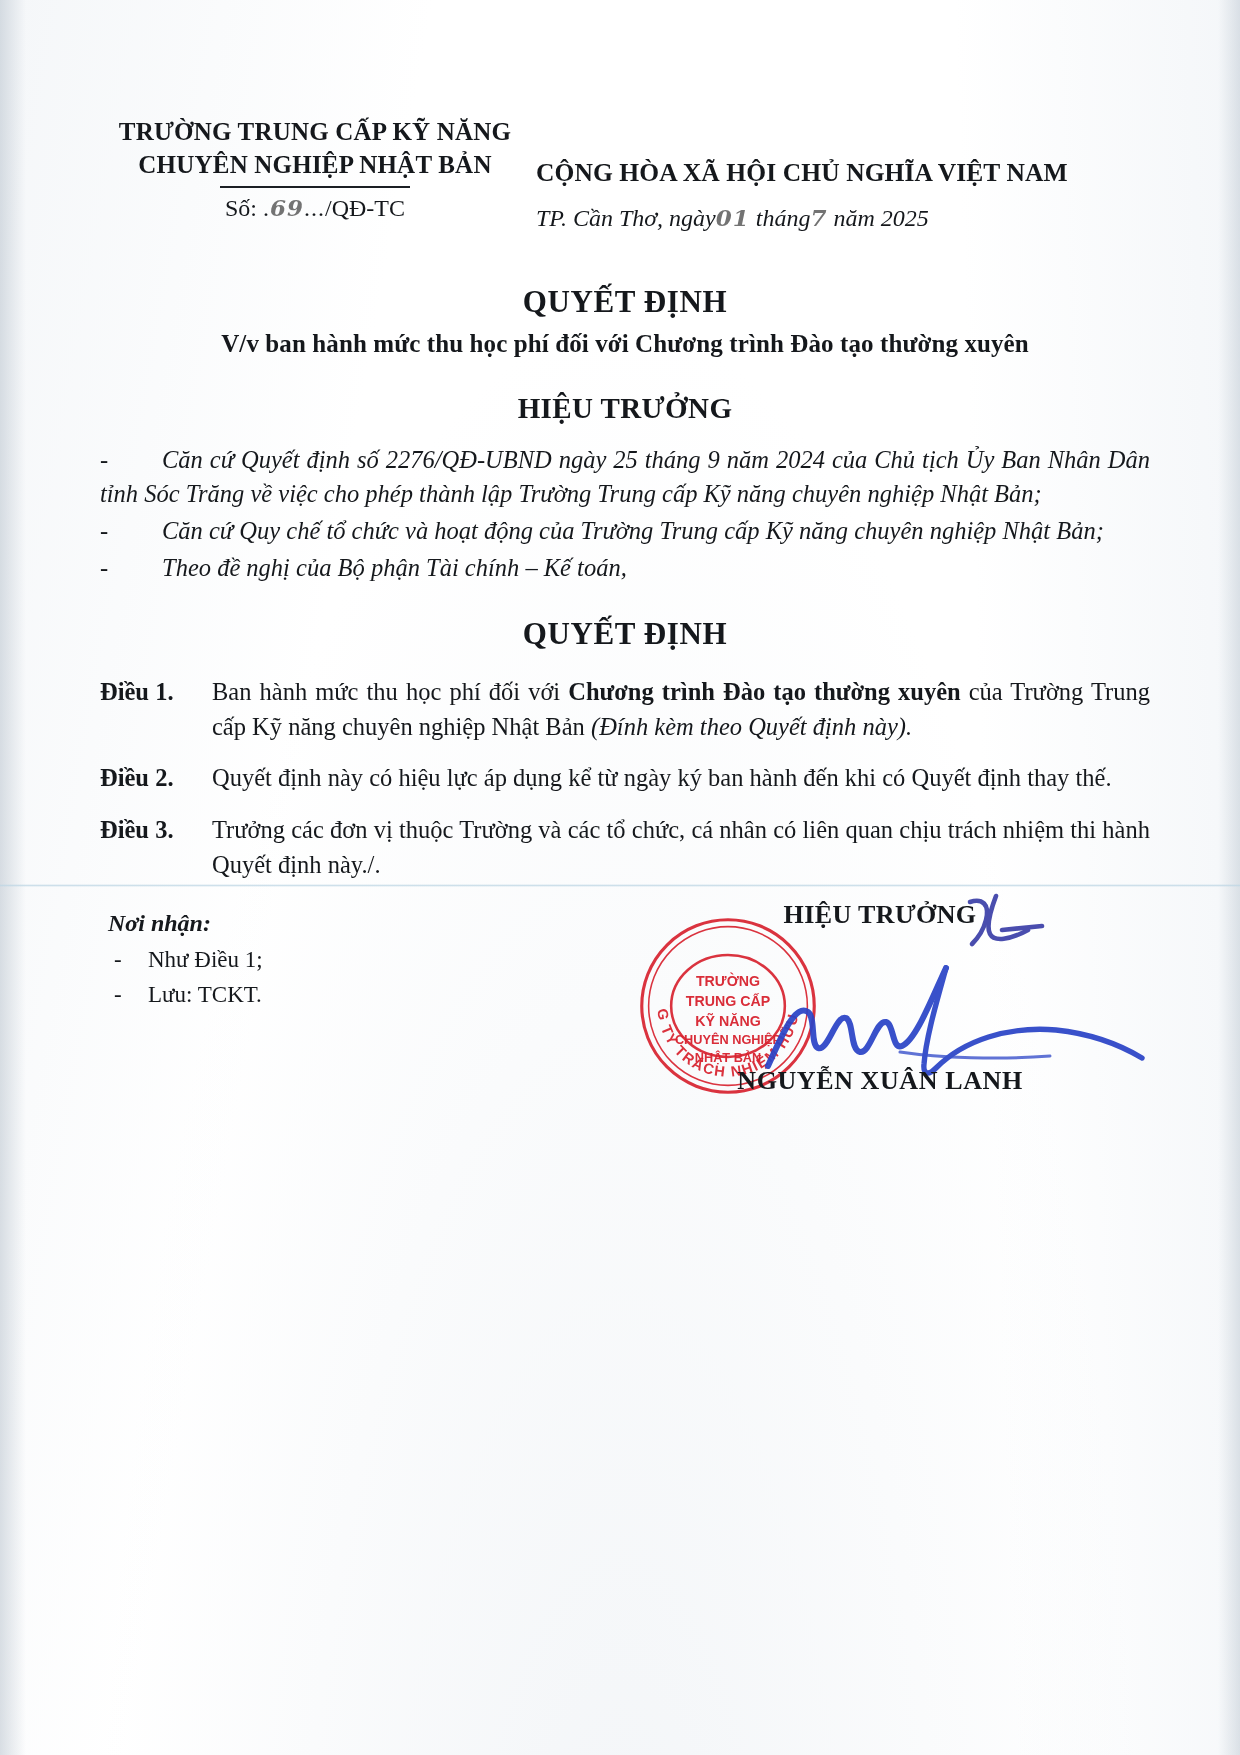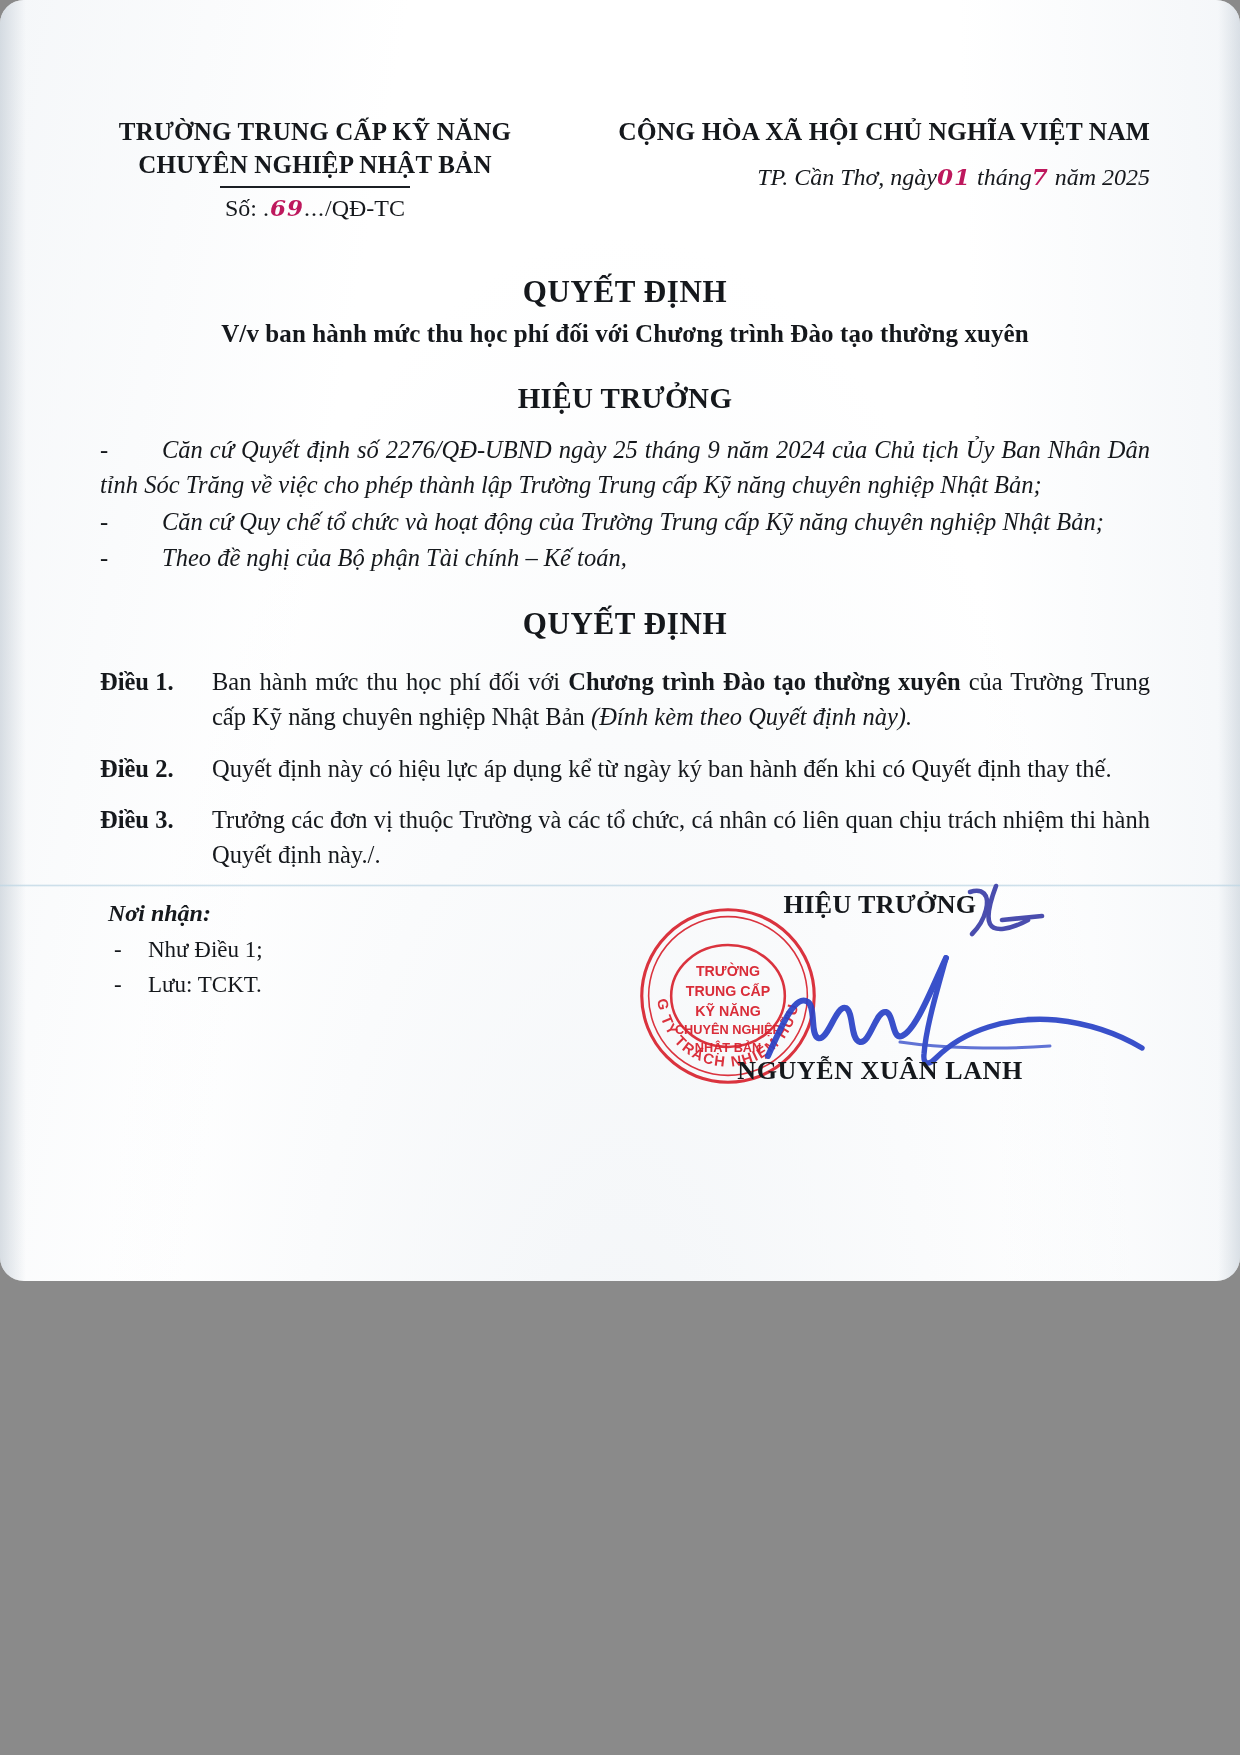--- a/index.html
+++ b/index.html
@@ -4,27 +4,26 @@
 <title>Quyết định</title>
 <style>
   html, body {
     margin: 0;
     padding: 0;
     background: #8a8a8a;
   }
   .page {
     position: relative;
     width: 1240px;
-    height: 1281px;
+    height: 1755px;
     margin: 0 auto;
     background: #ffffff;
     overflow: hidden;
     font-family: "Liberation Serif", "DejaVu Serif", serif;
     color: #15181c;
-    border-radius: 24px;
   }
   
   .scan-tint {
     position: absolute;
     inset: 0;
     background:
       linear-gradient(100deg, rgba(236,240,244,0.55) 0%, rgba(255,255,255,0) 28%),
       linear-gradient(268deg, rgba(233,238,243,0.5) 0%, rgba(255,255,255,0) 22%),
       radial-gradient(ellipse at 50% 120%, rgba(226,232,238,0.45) 0%, rgba(255,255,255,0) 60%);
     pointer-events: none;
@@ -61,22 +60,23 @@
     display: flex;
     align-items: flex-start;
     padding-top: 115px;
   }
   .hdr-left {
     width: 430px;
     text-align: center;
   }
   .hdr-right {
     flex: 1;
-    text-align: right;
+    text-align: left;
     padding-left: 6px;
+    margin-top: 41px;
   }
   .org-name {
     font-weight: bold;
     font-size: 25px;
     line-height: 1.32;
     letter-spacing: .2px;
   }
   .nation-name {
     font-weight: bold;
     font-size: 25.5px;
@@ -97,21 +97,21 @@
     border-top: 2px solid #1b1f24;
     margin: 5px auto 6px auto;
   }
   .so-line {
     font-size: 24px;
     margin-top: 2px;
     white-space: nowrap;
   }
   .hand {
     font-family: "DejaVu Serif", "Liberation Serif", serif;
-    color: #be185d;
+    color: #737373;
     font-style: italic;
     font-weight: bold;
     font-size: 23px;
     letter-spacing: 1px;
   }
   .dots { letter-spacing: 1px; }
   .place-date {
     font-style: italic;
     font-size: 24px;
     margin-top: 14px;

